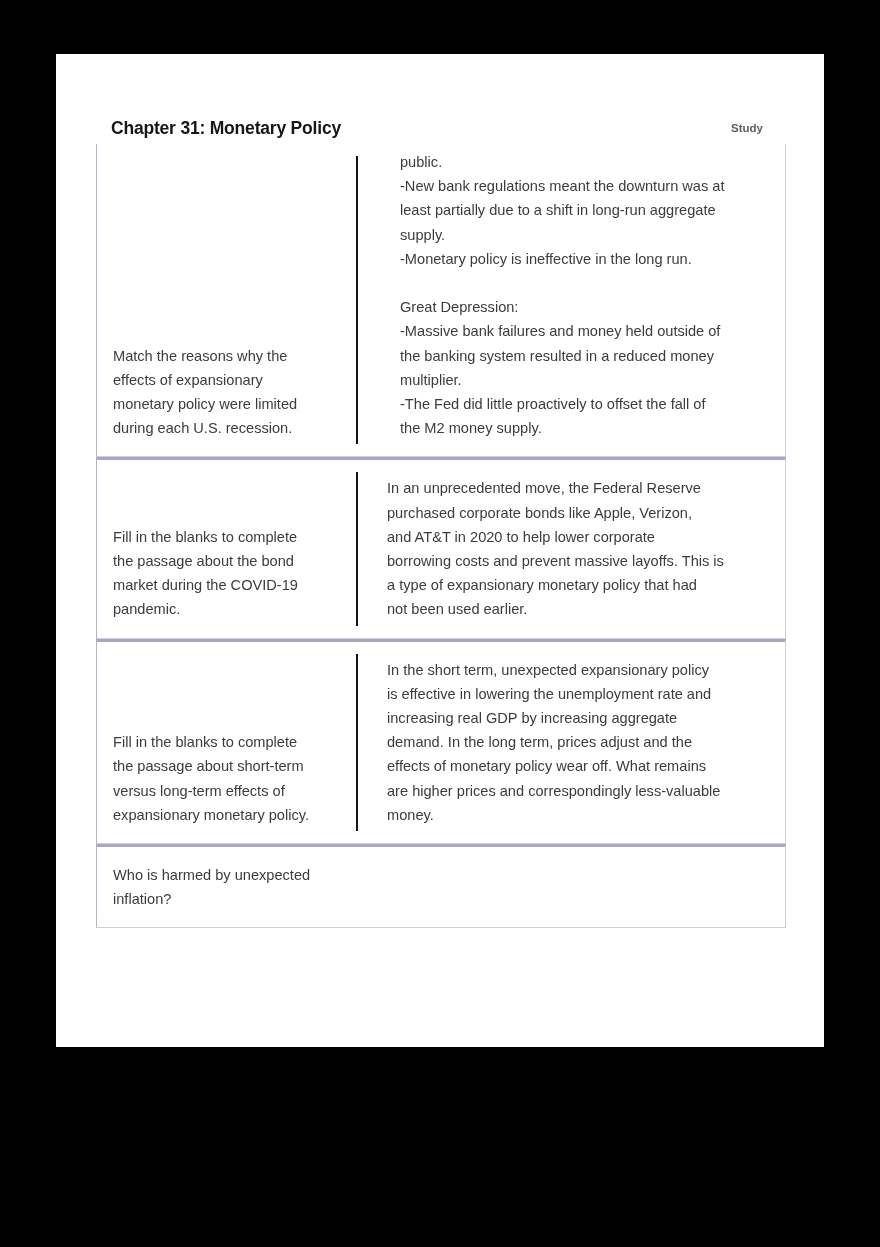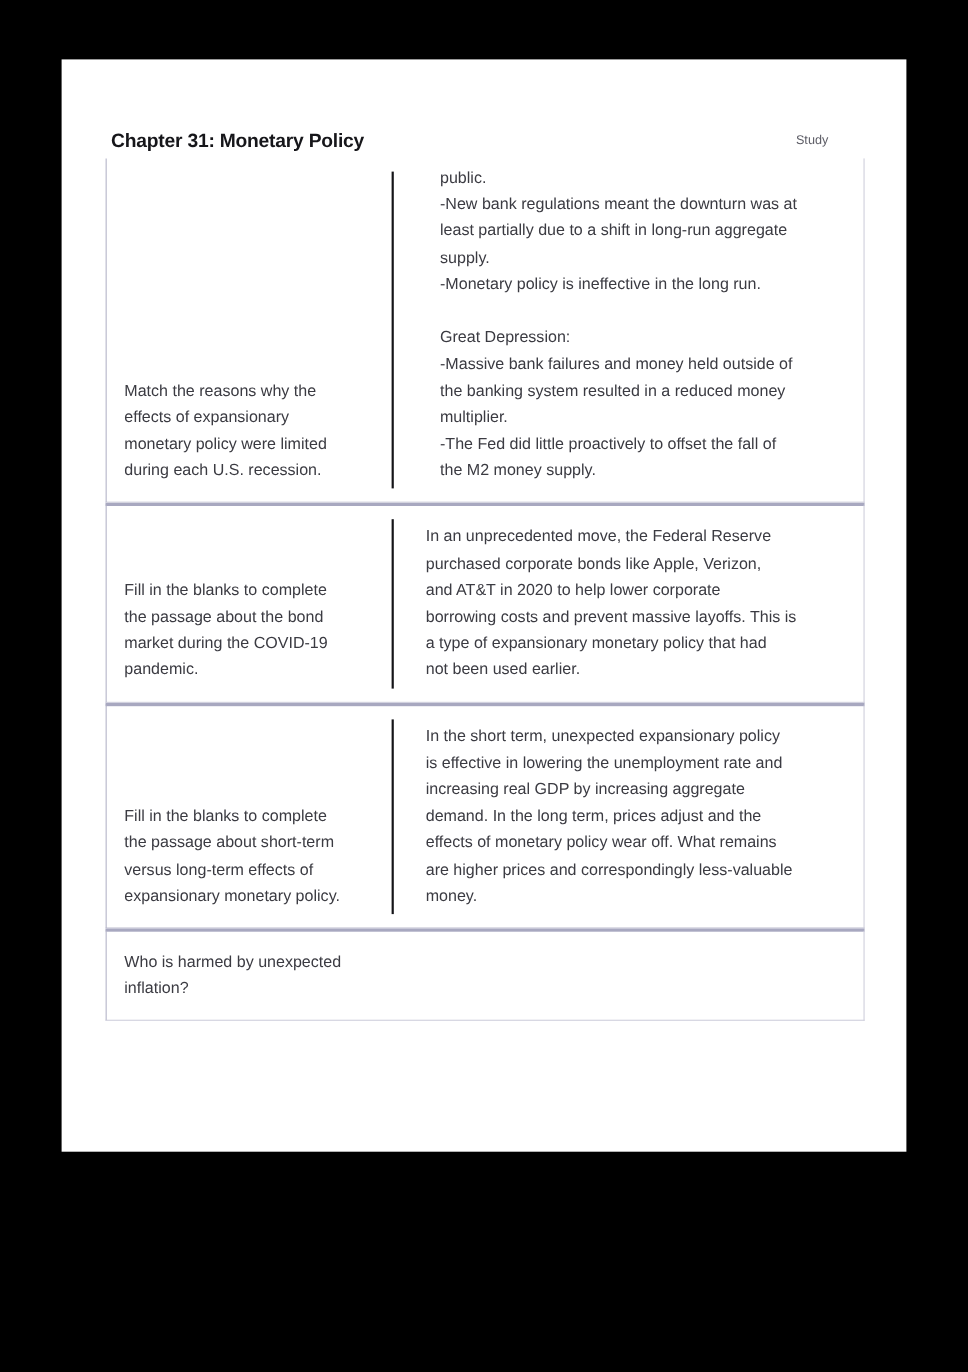--- a/index.html
+++ b/index.html
@@ -22,39 +22,39 @@
     top: 54px;
     width: 768px;
     height: 993px;
     background: #ffffff;
     overflow: hidden;
   }
 
   
   .page-header {
     position: absolute;
-    left: 45px;
+    left: 55px;
     top: 57px;
     width: 680px;
     height: 34px;
     display: flex;
     align-items: center;
     justify-content: space-between;
   }
   .page-title {
     font-size: 17.5px;
     font-weight: bold;
     color: #16161a;
     letter-spacing: -0.2px;
     white-space: nowrap;
   }
   .header-action {
     font-size: 11.5px;
     color: #5d5d66;
-    font-weight: normal;
+    font-weight: bold;
     white-space: nowrap;
     padding-right: 28px;
   }
 
   
   .card-stack {
     position: absolute;
     left: 40px;
     top: 90px;
     width: 690px;

